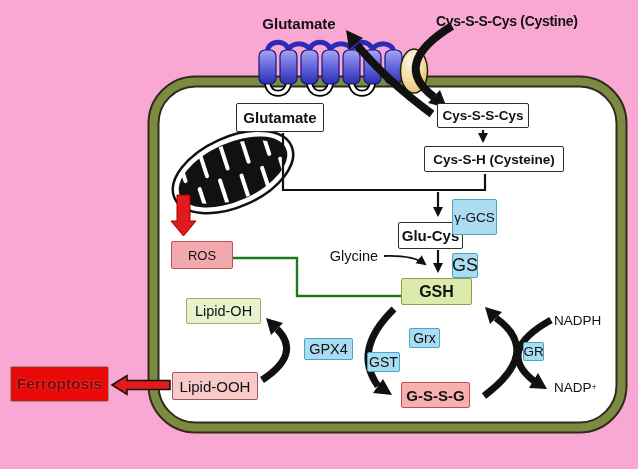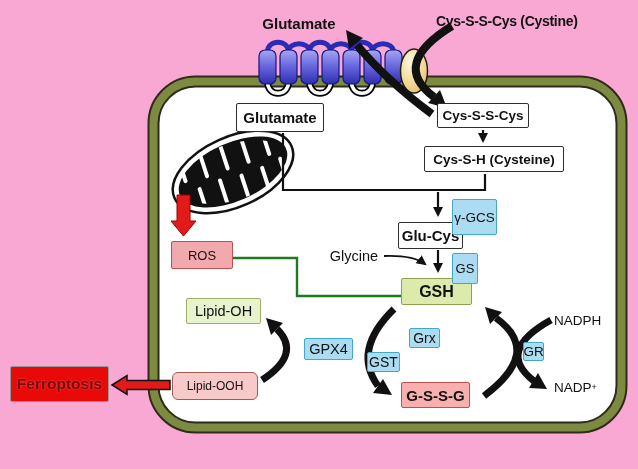--- a/index.html
+++ b/index.html
@@ -147,28 +147,28 @@
 
   <div class="abs lbl box b-white" style="left:236px;top:103px;width:88px;height:29px;font-size:15px;">Glutamate</div>
   <div class="abs lbl box b-white" style="left:437px;top:103px;width:92px;height:25px;font-size:13.5px;">Cys-S-S-Cys</div>
   <div class="abs lbl box b-white" style="left:424px;top:146px;width:140px;height:26px;font-size:13.5px;">Cys-S-H (Cysteine)</div>
   <div class="abs lbl box b-white" style="left:398px;top:222px;width:65px;height:27px;font-size:15px;">Glu-Cys</div>
   <div class="abs lbl" style="left:326px;top:247px;width:56px;height:18px;font-size:14.5px;">Glycine</div>
   <div class="abs lbl box b-gsh" style="left:401px;top:278px;width:71px;height:27px;font-size:16px;">GSH</div>
   <div class="abs lbl box b-pink" style="left:163px;top:241px;width:62px;height:28px;font-size:13px;margin-left:8px;">ROS</div>
   <div class="abs lbl box b-pink2" style="left:401px;top:382px;width:69px;height:26px;font-size:15px;">G-S-S-G</div>
   <div class="abs lbl box b-lgreen" style="left:186px;top:298px;width:75px;height:26px;font-size:14.5px;">Lipid-OH</div>
-  <div class="abs lbl box b-palepink" style="left:172px;top:372px;width:86px;height:28px;font-size:12px;border-radius:6px;">Lipid-OOH</div>
+  <div class="abs lbl box b-palepink" style="left:172px;top:372px;width:86px;height:28px;font-size:15px;">Lipid-OOH</div>
   <div class="abs lbl box b-red" style="left:10px;top:366px;width:99px;height:36px;font-size:15.5px;">Ferroptosis</div>
   <div class="abs lbl" style="left:554px;top:312px;width:52px;height:16px;font-size:13.5px;justify-content:flex-start;">NADPH</div>
   <div class="abs lbl" style="left:554px;top:379px;width:52px;height:16px;font-size:13.5px;justify-content:flex-start;">
       <span>NADP</span>
       <sup>+</sup>
     </div>
 
   <div class="abs lbl box b-blue" style="left:452px;top:199px;width:45px;height:36px;font-size:13.5px;">γ-GCS</div>
-  <div class="abs lbl box b-blue" style="left:452px;top:253px;width:26px;height:31px;font-size:13px;">GS</div>
+  <div class="abs lbl box b-blue" style="left:452px;top:253px;width:26px;height:25px;font-size:18px;">GS</div>
   <div class="abs lbl box b-blue" style="left:304px;top:338px;width:49px;height:22px;font-size:14.5px;">GPX4</div>
   <div class="abs lbl box b-blue" style="left:367px;top:328px;width:31px;height:20px;font-size:14px;margin-left:42px;">Grx</div>
   <div class="abs lbl box b-blue" style="left:367px;top:352px;width:33px;height:20px;font-size:14px;">GST</div>
   <div class="abs lbl box b-blue" style="left:523px;top:342px;width:21px;height:19px;font-size:13.5px;">GR</div>
 
 </div>
 
 </body></html>

